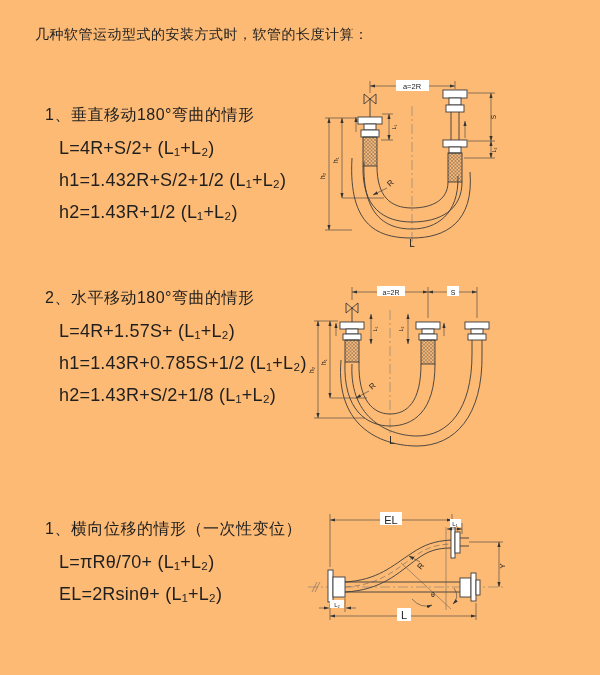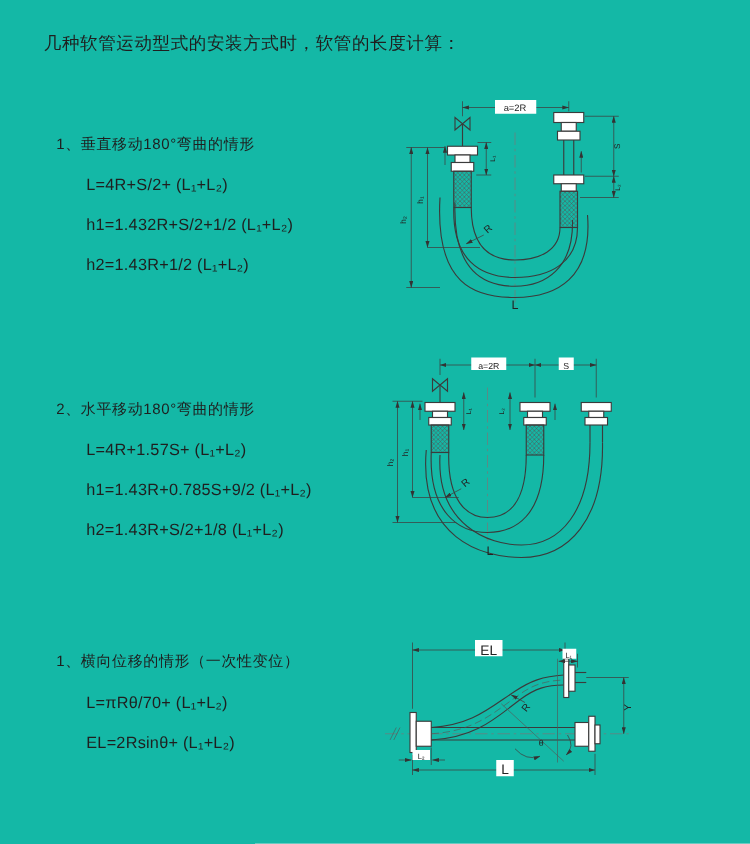--- a/index.html
+++ b/index.html
@@ -1,32 +1,32 @@
 <!DOCTYPE html>
 <html><head>
 <meta charset="utf-8">
 <style>
   html,body{margin:0;padding:0;background:#e8e8e8;}
   .page{
     position:relative;width:600px;height:675px;margin:0 auto;
-    background:#14b8a6;overflow:hidden;
+    background:#fdba74;overflow:hidden;
     font-family:"Liberation Sans","DejaVu Sans",sans-serif;
     color:#1f1f1f;
   }
   .title{
     position:absolute;left:35px;top:26px;
     font-size:14px;letter-spacing:0.5px;white-space:nowrap;
   }
   .sec{position:absolute;left:45px;width:270px;}
   .sec h2{
-    margin:0 0 13px 0;font-size:12px;font-weight:normal;
+    margin:0 0 13px 0;font-size:16px;font-weight:normal;
     line-height:20px;letter-spacing:0.5px;white-space:nowrap;
   }
   .sec p.f{
-    margin:0 0 12px 24px;font-size:13px;line-height:20px;
+    margin:0 0 12px 14px;font-size:18px;line-height:20px;
     white-space:nowrap;letter-spacing:0.2px;
   }
   .dia{position:absolute;}
   svg text{font-family:"Liberation Sans","DejaVu Sans",sans-serif;fill:#222;}
   svg .ln{stroke:#3b3b3b;stroke-width:0.9;fill:none;}
   svg .fit{stroke:#3b3b3b;stroke-width:0.9;fill:#ffffff;}
   svg .dim{stroke:#3f3f3f;stroke-width:0.6;fill:none;}
   svg .thin{stroke:#555;stroke-width:0.5;fill:none;}
   svg .cl{stroke:#777;stroke-width:0.55;fill:none;stroke-dasharray:10 3 2 3;}
 </style>
@@ -37,24 +37,24 @@
 
   <div class="title">几种软管运动型式的安装方式时，软管的长度计算：</div>
 
   <section class="sec" style="top:105px">
     <h2>1、垂直移动180°弯曲的情形</h2>
     <p class="f">L=4R+S/2+ (L₁+L₂)</p>
     <p class="f">h1=1.432R+S/2+1/2 (L₁+L₂)</p>
     <p class="f">h2=1.43R+1/2 (L₁+L₂)</p>
   </section>
 
-  <section class="sec" style="top:317px">
+  <section class="sec" style="top:288px">
     <h2>2、水平移动180°弯曲的情形</h2>
     <p class="f">L=4R+1.57S+ (L₁+L₂)</p>
-    <p class="f">h1=1.43R+0.785S+9/2 (L₁+L₂)</p>
+    <p class="f">h1=1.43R+0.785S+1/2 (L₁+L₂)</p>
     <p class="f">h2=1.43R+S/2+1/8 (L₁+L₂)</p>
   </section>
 
   <section class="sec" style="top:519px">
     <h2>1、横向位移的情形（一次性变位）</h2>
     <p class="f">L=πRθ/70+ (L₁+L₂)</p>
     <p class="f">EL=2Rsinθ+ (L₁+L₂)</p>
   </section>
 
   <svg class="dia" style="left:312px;top:70px" width="285" height="195" viewBox="0 0 285 195">

